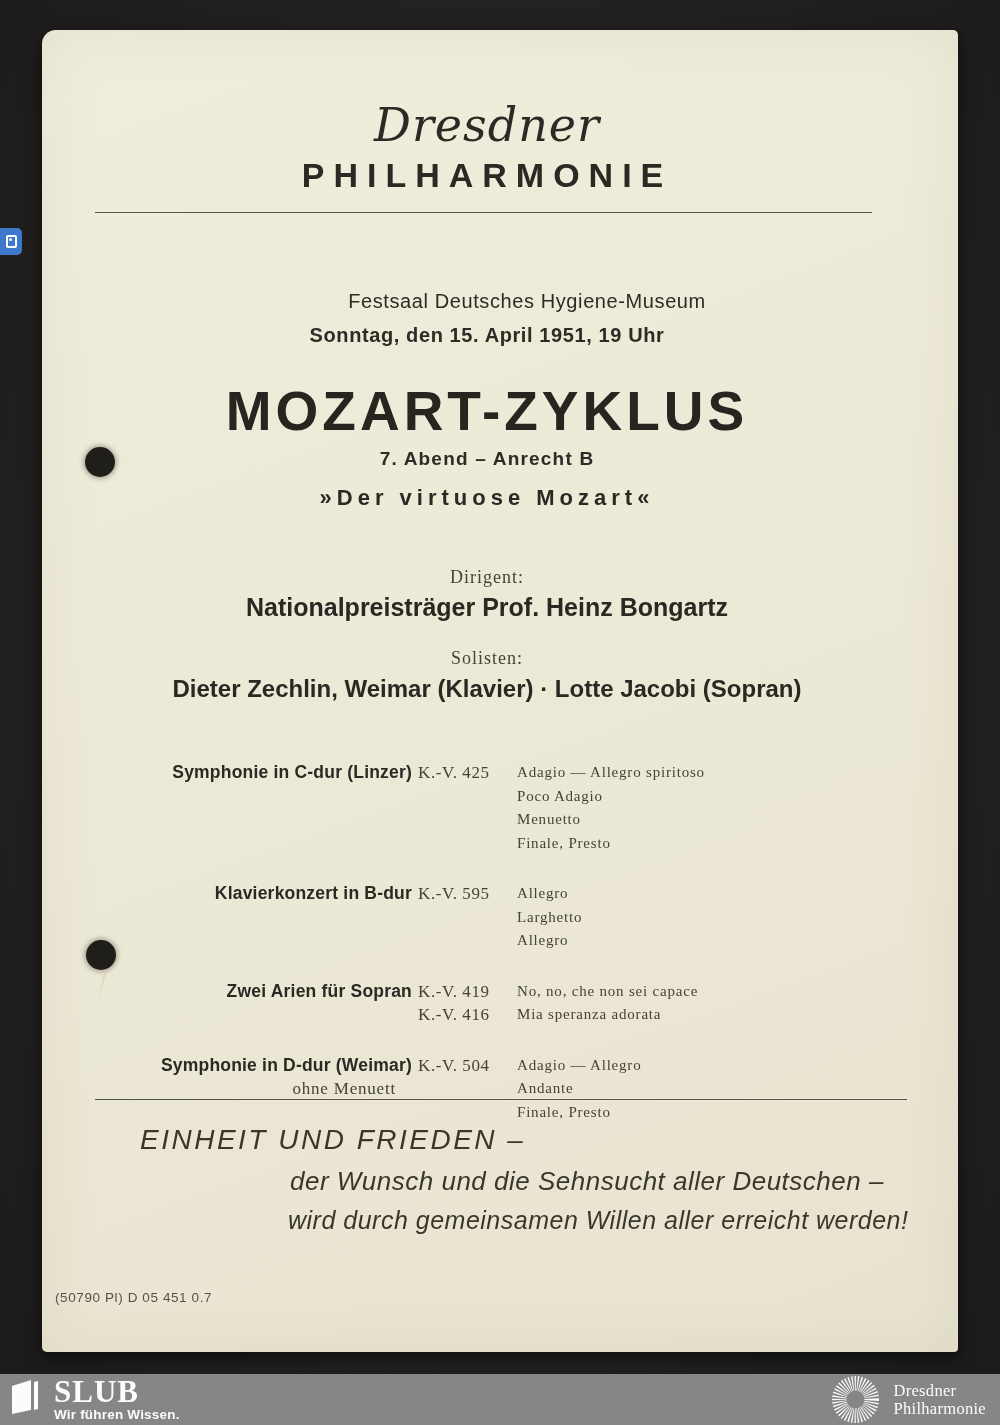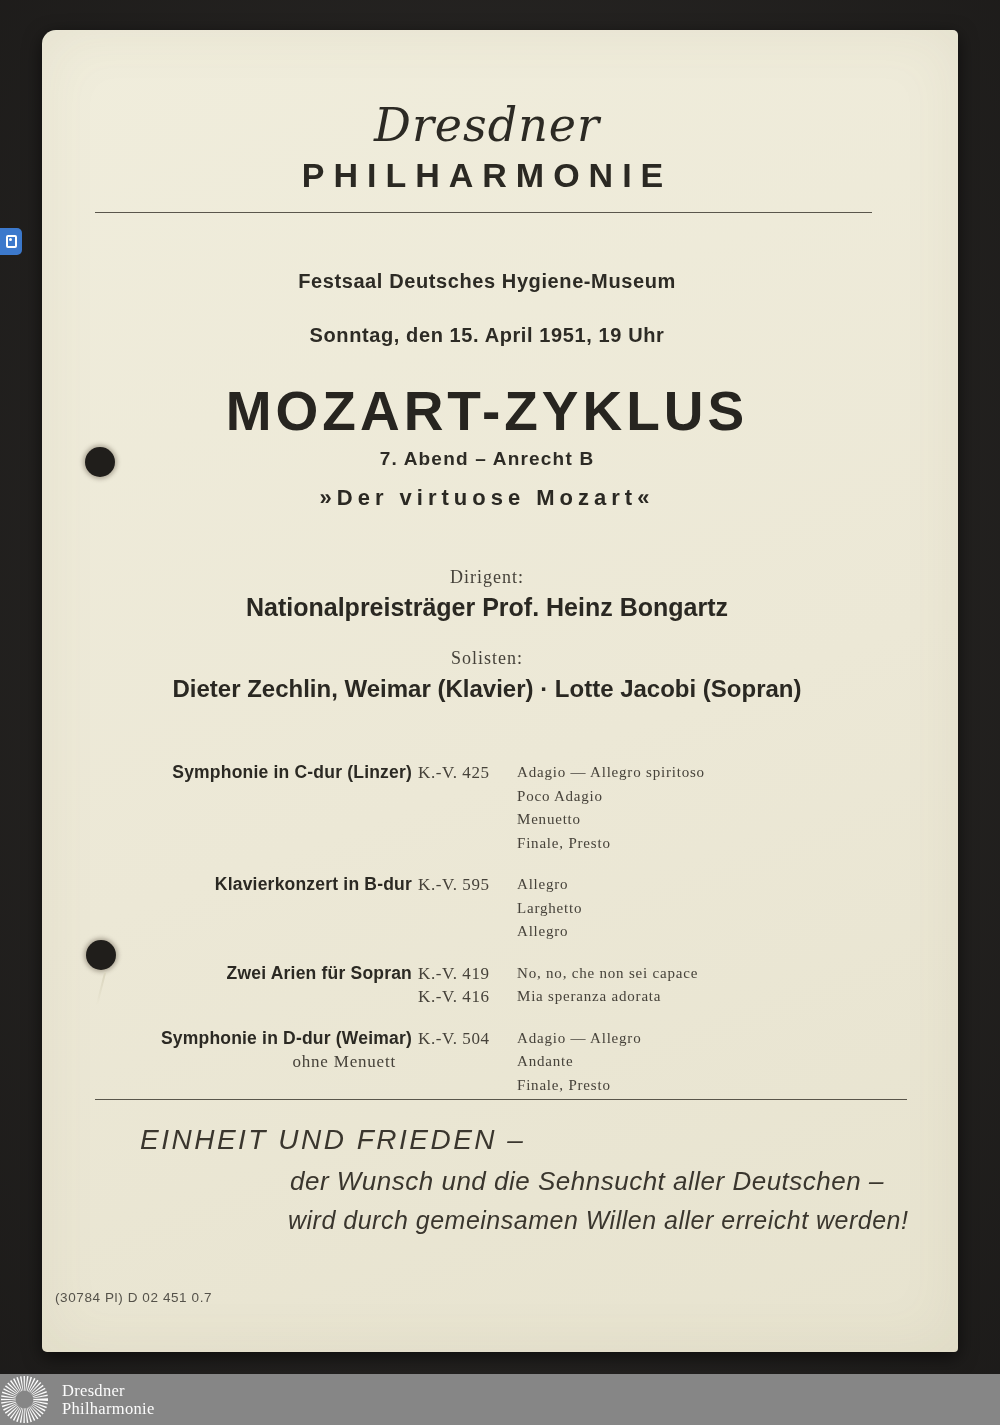--- a/index.html
+++ b/index.html
@@ -33,35 +33,35 @@
   
   .script-title { top:68px; font-family:"DejaVu Serif", serif; font-style:italic;
     font-size:46px; color:#2c2a24; letter-spacing:1px; }
   .main-title { top:126px; font-weight:bold; font-size:34px; letter-spacing:9px;
     color:#2b2923; }
   .rule { position:absolute; height:2px; background:#514d42; opacity:0.85; }
   .rule.top { left:53px; top:182px; width:777px; height:1px; background:#3f3c33; }
   .rule.bottom { left:53px; top:1069px; width:812px; height:1px; background:#3f3c33; }
 
   
-  .venue { top:240px; font-weight:bold; font-size:20px; color:#2d2b25; letter-spacing:0.6px; }
+  .venue { top:260px; font-weight:normal; font-size:20px; color:#2d2b25; letter-spacing:0.6px;margin-left:40px; }
   .datetime { top:294px; font-weight:bold; font-size:20px; color:#2d2b25; letter-spacing:0.6px; }
   .series-title { top:349px; font-weight:bold; font-size:55px; letter-spacing:4px; color:#272520; }
   .series-subtitle { top:418px; font-weight:bold; font-size:19px; letter-spacing:1.2px; color:#2d2b25; }
   .motto { top:455px; font-weight:bold; font-size:22px; letter-spacing:5px; color:#2b2923; }
 
   
   .label-serif { font-family:"Liberation Serif", serif; font-size:18px; color:#46423a; letter-spacing:1px; }
   .conductor-label { top:537px; }
   .conductor { top:563px; font-weight:bold; font-size:25px; color:#2a2822; }
   .soloists-label { top:618px; }
   .soloists { top:645px; font-weight:bold; font-size:24px; color:#2a2822; }
 
   
-  .program { position:absolute; left:108px; top:731px; display:flex; flex-direction:column; gap:18px; }
+  .program { position:absolute; left:108px; top:731px; display:flex; flex-direction:column; gap:27px; }
   .p-row { display:grid; grid-template-columns:262px 88px auto; }
   .p-titlecell { text-align:right; }
   .p-title { font-weight:bold; font-size:17.5px; color:#2b2923; line-height:23.5px; letter-spacing:0.2px; }
   .p-note { font-family:"Liberation Serif", serif; font-size:17px; color:#46423a;
     line-height:23.5px; padding-right:16px; letter-spacing:0.8px; }
   .p-kv { padding-left:6px; font-family:"Liberation Serif", serif; font-size:17px;
     color:#46423a; line-height:23.5px; letter-spacing:0.6px; }
   .p-movements { padding-left:17px; font-family:"Liberation Serif", serif; font-size:15px;
     color:#46423a; line-height:23.5px; letter-spacing:0.8px; }
 
@@ -186,24 +186,34 @@
         </div>
   </div>
 </div>
 
   <div class="rule bottom"></div>
 
   <div class="slogan-line sl1">EINHEIT UND FRIEDEN –</div>
   <div class="slogan-line sl2">der Wunsch und die Sehnsucht aller Deutschen –</div>
   <div class="slogan-line sl3">wird durch gemeinsamen Willen aller erreicht werden!</div>
 
-  <div class="print-code">(30784 Pl) D 02 451 0.7</div>
+  <div class="print-code">(50790 Pl) D 05 451 0.7</div>
 </div>
 
 <div class="footer-bar">
+  <div class="slub-group">
+    <svg class="slub-book" viewBox="0 0 34 36">
+      <polygon points="1,7 20,1 20,31 1,35" fill="#fcfcfc"></polygon>
+      <polygon points="23,3 27,2 27,30 23,31" fill="#fcfcfc"></polygon>
+    </svg>
+    <div class="slub-textcol">
+      <span class="slub-name">SLUB</span>
+      <span class="slub-tagline">Wir führen Wissen.</span>
+    </div>
+  </div>
   <div class="phil-group">
     <svg class="sunburst" viewBox="0 0 50 50">
       <circle cx="25" cy="25" r="16.5" fill="none" stroke="#fcfcfc" stroke-width="15" stroke-dasharray="1.1 1.45"></circle>
     </svg>
     <div class="phil-text">
       <div>Dresdner</div>
       <div>Philharmonie</div>
     </div>
   </div>
 </div>

